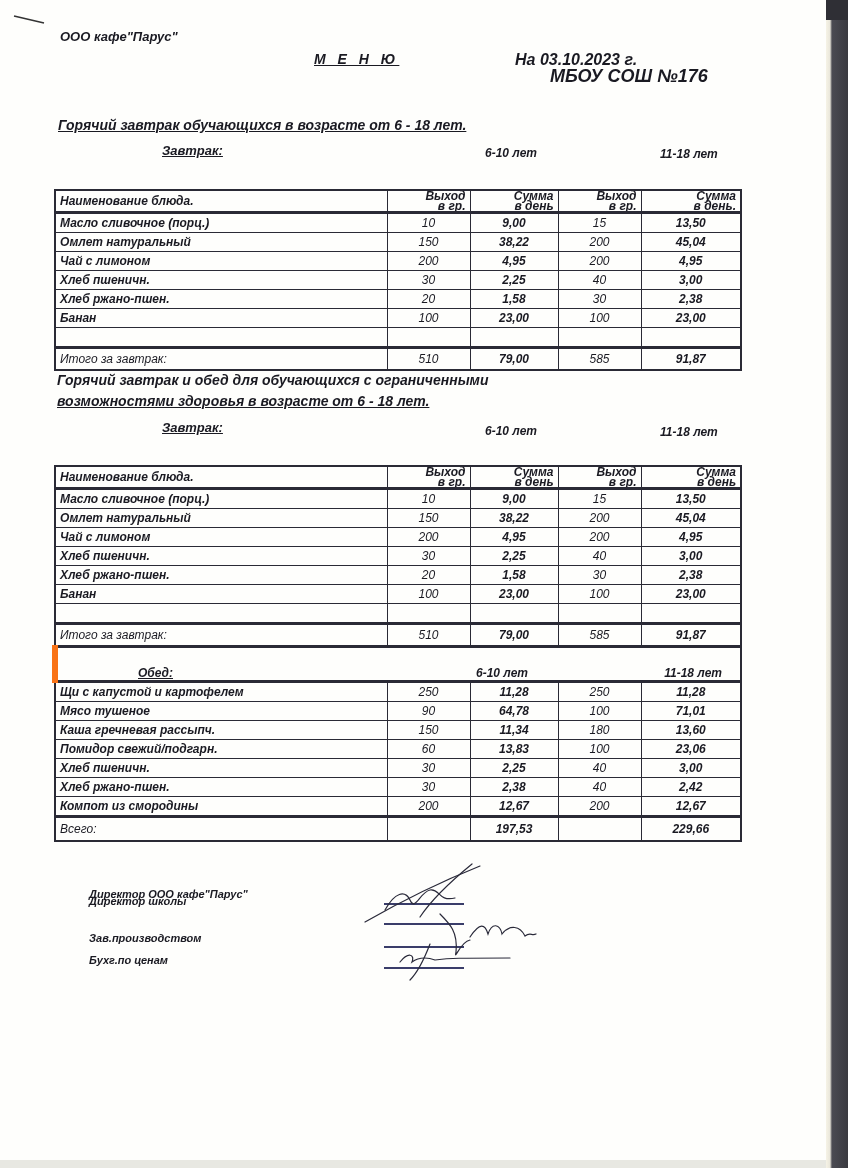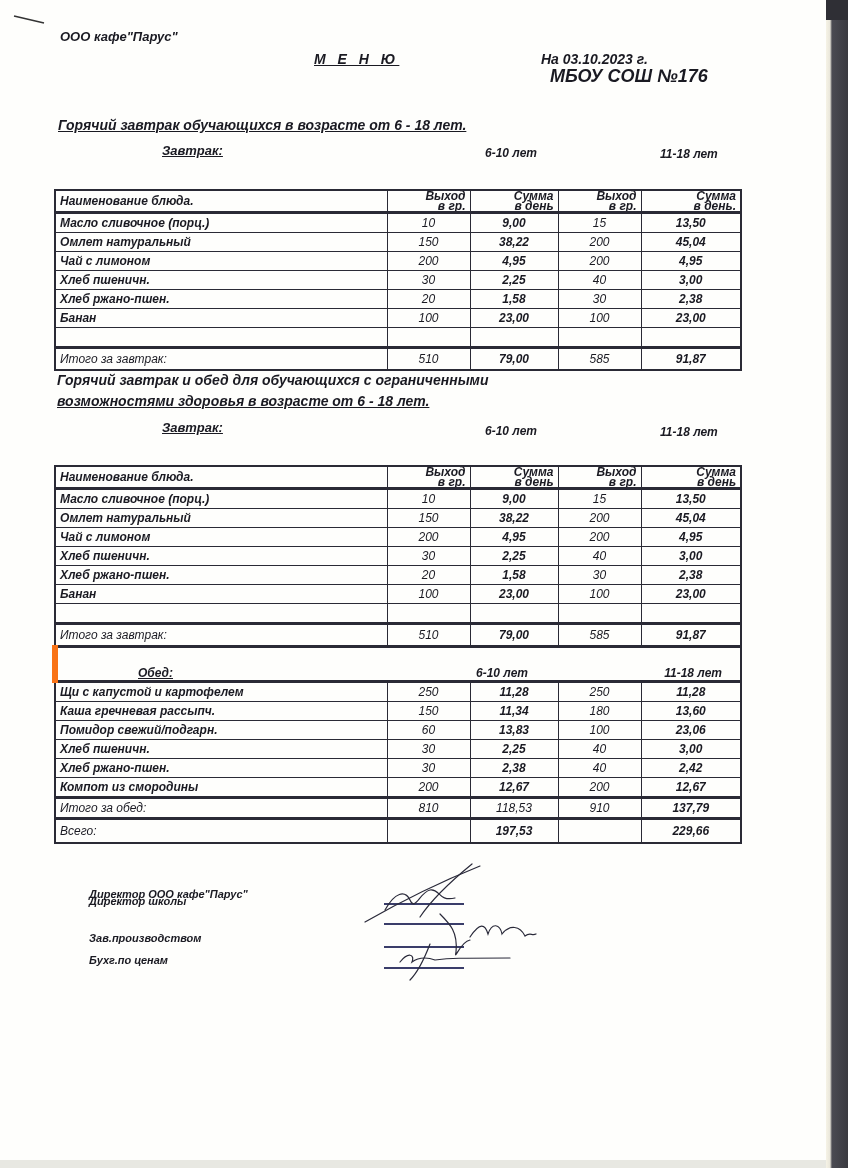--- a/index.html
+++ b/index.html
@@ -45,21 +45,21 @@
 <body>
 
 <div class="page"></div>
 <div class="right-edge"></div>
 <div class="right-edge-top"></div>
 <div class="bottom-edge"></div>
 
 <div class="abs hdr" style="left:60px; top:29px;">ООО кафе"Парус"</div>
 <div class="abs hdr" style="left:550px; top:30px; font-size:18px;margin-top:36px;">МБОУ СОШ  №176</div>
 <div class="abs title" style="left:314px; top:51px;">М Е Н Ю</div>
-<div class="abs hdr" style="left:541px; top:51px; font-size:14px;">На 03.10.2023 г.</div>
+<div class="abs hdr" style="left:515px; top:51px; font-size:16px;">На 03.10.2023 г.</div>
 
 <div class="abs section-title u" style="left:58px; top:117px;">Горячий завтрак обучающихся в возрасте  от 6 - 18 лет.</div>
 <div class="abs section-title u" style="left:162px; top:143px; font-size:13px;">Завтрак:</div>
 <div class="abs hdr" style="left:485px; top:146px; font-size:12px;">6-10 лет</div>
 <div class="abs hdr" style="left:660px; top:147px; font-size:12px;">11-18 лет</div>
 
 <table class="menu" style="left:54px; top:162px; width:686px;">
   <colgroup>
       <col style="width:332px">
       <col style="width:83px">
@@ -218,20 +218,27 @@
     <td colspan="2" style="text-align:right; font-weight:bold; font-size:12px; vertical-align:bottom; border-right:1px solid #2a2a35; padding-right:18px;">11-18 лет</td>
   </tr>
   <tr class="thick">
     <td class="name">Щи с капустой и картофелем</td>
     <td class="qty">250</td>
     <td class="sum">11,28</td>
     <td class="qty">250</td>
     <td class="sum">11,28</td>
   </tr>
   <tr>
+    <td class="name">Мясо тушеное</td>
+    <td class="qty">90</td>
+    <td class="sum">64,78</td>
+    <td class="qty">100</td>
+    <td class="sum">71,01</td>
+  </tr>
+  <tr>
     <td class="name">Каша гречневая рассыпч.</td>
     <td class="qty">150</td>
     <td class="sum">11,34</td>
     <td class="qty">180</td>
     <td class="sum">13,60</td>
   </tr>
   <tr>
     <td class="name">Помидор свежий/подгарн.</td>
     <td class="qty">60</td>
     <td class="sum">13,83</td>
@@ -251,27 +258,20 @@
     <td class="sum">2,38</td>
     <td class="qty">40</td>
     <td class="sum">2,42</td>
   </tr>
   <tr>
     <td class="name">Компот из смородины</td>
     <td class="qty">200</td>
     <td class="sum">12,67</td>
     <td class="qty">200</td>
     <td class="sum">12,67</td>
-  </tr>
-  <tr class="thick">
-    <td class="total-name" style="height:18px;">Итого за обед:</td>
-    <td class="total-qty">810</td>
-    <td class="total-sum" style="font-weight:normal;">118,53</td>
-    <td class="total-qty">910</td>
-    <td class="total-sum">137,79</td>
   </tr>
   <tr class="thick">
     <td class="total-name" style="height:22px;">Всего:</td>
     <td></td>
     <td class="grand-sum">197,53</td>
     <td></td>
     <td class="grand-sum">229,66</td>
   </tr>
 </tbody>
   </table>

